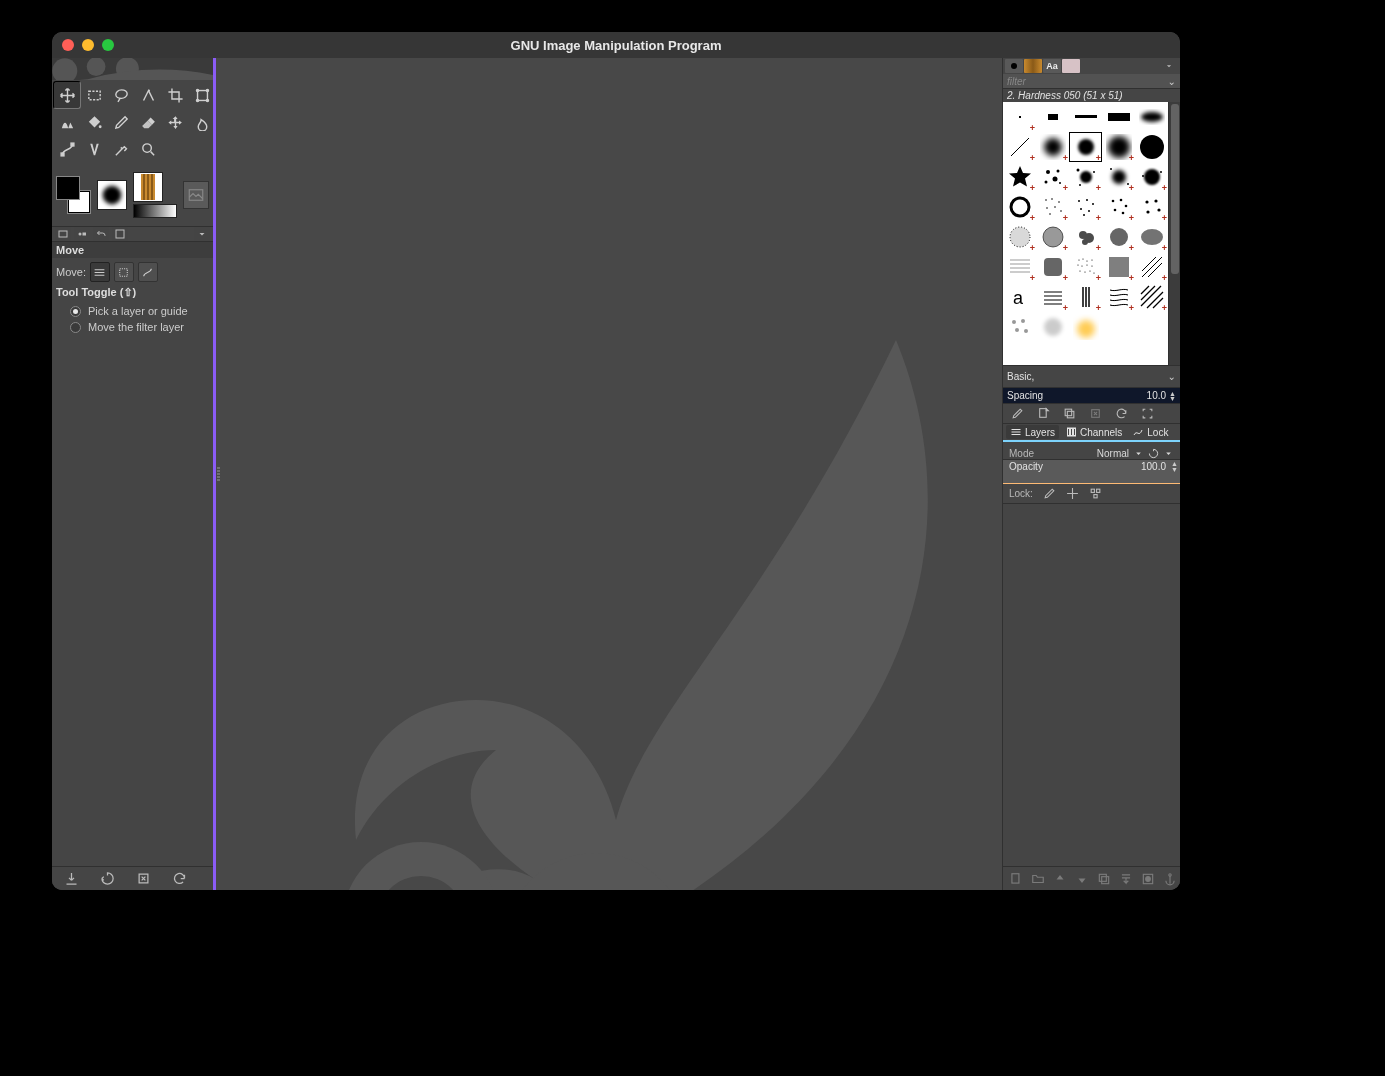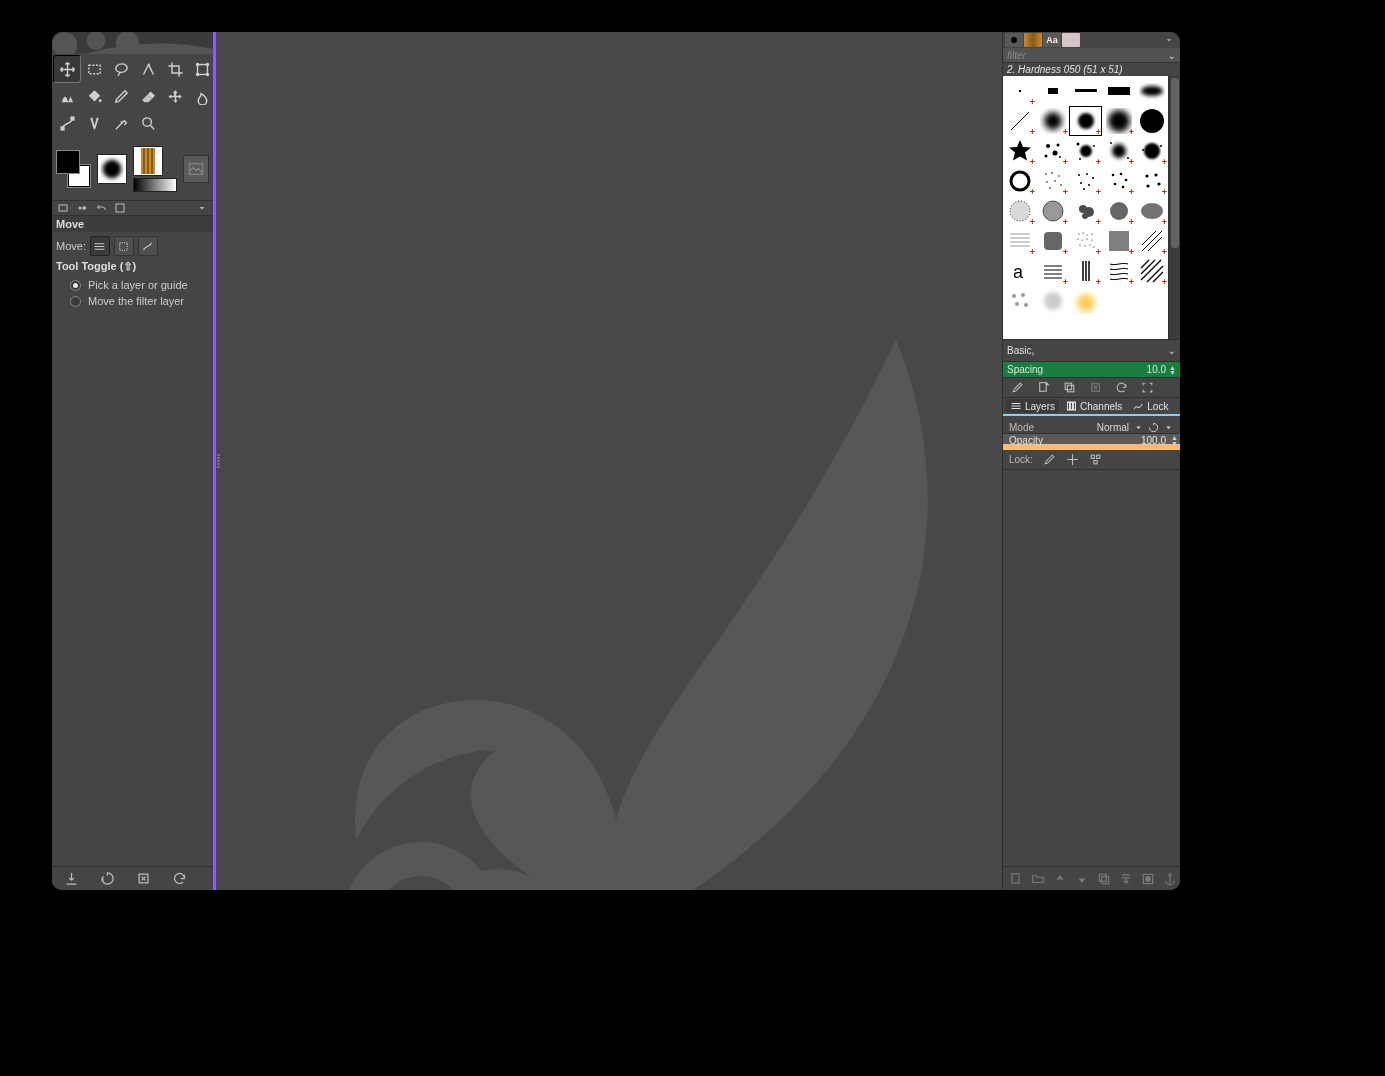--- a/index.html
+++ b/index.html
@@ -190,21 +190,21 @@
   width: 12px; background: #3c3c3c; border-left: 1px solid #303030;
 }
 .bscroll .thumb { width: 8px; height: 170px; background: #636363; margin: 2px auto 0; border-radius: 3px; }
 .brush-cat {
   height: 22px; display: flex; align-items: center; padding: 0 4px;
   font-size: 10px; color: #e2e2e2; border-bottom: 1px solid #303030;
 }
 .brush-cat .chev { margin-left:auto;color:#ccc; }
 .spacing-row {
   height: 16px; display: flex; align-items: center; padding: 0 4px; gap: 4px;
-  background: #15803d;
+  background: #0f172a;
   border-bottom: 1px solid #303030; font-size: 10px; color: #e2e2e2;
 }
 .spacing-row .spin { margin-left: auto; display: flex; align-items: center; gap: 3px; }
 .spinbtns { display:flex;flex-direction:column; line-height:5px; font-size:7px; color:#ccc;}
 .brush-actions {
   height: 20px; display: flex; align-items: center; gap: 10px; padding: 0 6px;
   color: #bbb; border-bottom: 1px solid #303030;
 }
 .brush-actions .b { width: 16px; height:16px; display:flex;align-items:center;justify-content:center; }
 .brush-actions .b.disabled { opacity: .45; }
@@ -221,21 +221,21 @@
 .ltab.active { background: #3a3a3a; }
 .ltab svg { width: 12px; height: 12px; }
 .ltab.menu { margin-left: auto; }
 .mode-row {
   height: 18px; display: flex; align-items: flex-end; padding: 0 6px; gap: 6px;
   font-size: 10px; color: #b8b8b8; border-bottom: 1px solid #303030;
 }
 .mode-row .val { margin-left: auto; display:flex;align-items:center;gap:4px;color:#d8d8d8;}
 .mode-row svg{width:11px;height:11px;}
 .opacity-row {
-  height: 16px; position: relative; border-bottom: 6px solid #fdba74;
+  height: 24px; position: relative; border-bottom: 1px solid #fdba74;
 }
 .opacity-bar { position:absolute;inset:0;background:#5a5a5a;}
 .opacity-row .lbl { position:absolute;left:6px;top:1px;font-size:10px;color:#e2e2e2;}
 .opacity-row .val { position:absolute;right:14px;top:1px;font-size:10px;color:#e2e2e2;}
 .opacity-row .spin { position:absolute; right:2px; top:1px; font-size:7px; line-height:6px; color:#ccc; display:flex;flex-direction:column;}
 .lock-row {
   height: 20px; display: flex; align-items: center; padding: 0 6px; gap: 10px;
   font-size: 10px; color: #b8b8b8; border-bottom: 1px solid #303030;
 }
 .lock-row svg { width: 13px; height: 13px; color:#bbb; }
@@ -245,20 +245,28 @@
   display: flex; align-items: center; gap: 8px; padding: 0 6px; color: #bbb;
 }
 .right-bottom .b { width: 16px; height:16px; display:flex;align-items:center;justify-content:center; }
 .right-bottom .b.disabled { opacity: .45; }
 .right-bottom svg { width: 14px; height: 14px; }
 </style>
 </head>
 <body>
 
 <div class="window">
+  <div class="titlebar">
+    <div class="traffic">
+      <div class="tl red"></div>
+      <div class="tl yellow"></div>
+      <div class="tl green"></div>
+    </div>
+    <div class="title-text">GNU Image Manipulation Program</div>
+  </div>
 
   <div class="body-area">
 
     <div class="left-col">
       <div class="logo-strip">
         <svg viewBox="0 0 160 30">
             <g fill="#555">
               <circle cx="18" cy="18" r="12"></circle>
               <circle cx="48" cy="14" r="9"></circle>
               <circle cx="78" cy="16" r="11"></circle>

